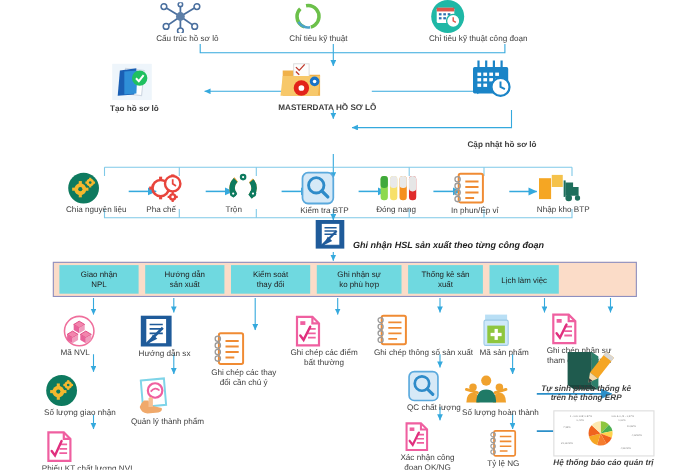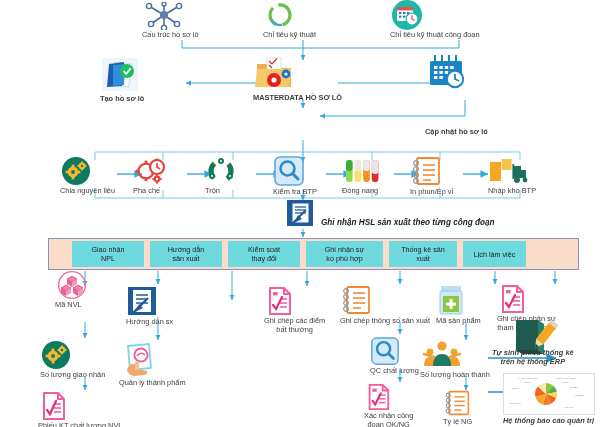--- a/index.html
+++ b/index.html
@@ -27,21 +27,21 @@
   .t85{font-size:8px;}
   .bold{font-weight:bold;}
   .ital{font-style:italic;font-weight:bold;}
   svg.arrowlayer{position:absolute;left:0;top:0;width:612px;height:427px;pointer-events:none;}
 
   
   #strip{
     position:absolute;left:48px;top:238px;width:531px;height:32px;
     background:#fbdcc8;border:1px solid #8d8fc0;
     display:flex;align-items:stretch;box-sizing:border-box;
-    padding:2px 20px;
+    padding:2px 2px;
   }
   .chip{
     background:#6fd9e0;
     margin:0 3px;
     display:flex;align-items:center;justify-content:center;
     text-align:center;font-size:7.2px;line-height:1.25;
     color:#222;white-space:pre-line;
   }
 
   
@@ -411,21 +411,21 @@
 sản xuất</div>
     <div class="chip" style="width:72px;">Kiểm soát
 thay đổi</div>
     <div class="chip" style="width:77px;">Ghi nhận sự
 ko phù hợp</div>
     <div class="chip" style="width:68px;">Thống kê sản
 xuất</div>
     <div class="chip" style="width:63px;">Lịch làm việc</div>
   </div>
 
-  <div class="node" style="left:55px;top:270px;width:60px;">
+  <div class="node" style="left:55px;top:286px;width:60px;">
     <div class="ico">
       <svg width="34" height="30" viewBox="0 0 34 30">
         <circle cx="17" cy="15" r="13.4" fill="none" stroke="#ef6f9c" stroke-width="1.4"></circle>
         <g fill="#f285ad" stroke="#e04f86" stroke-width=".9">
           <path d="M17,6 L22,9 L17,12 L12,9 z"></path>
           <path d="M11,15 L16,18 L11,21 L6,18 z"></path>
           <path d="M23,15 L28,18 L23,21 L18,18 z"></path>
         </g>
         <g fill="#e8629a">
           <path d="M12,9 L17,12 L17,17 L12,14 z"></path>
@@ -506,20 +506,41 @@
         <path d="M9,4 L30,2 L32,26 L11,28 z" fill="#fff" stroke="#7fd4e8" stroke-width="1.8"></path>
         <circle cx="22" cy="13" r="6.6" fill="none" stroke="#ef5fa0" stroke-width="2"></circle>
         <path d="M18,14 q4,-5 8,-1" stroke="#ef5fa0" stroke-width="1.6" fill="none"></path>
         <path d="M12,22 q-3,2 -4,6 q1,5 7,6 l10,-1 q4,-1 3,-4 l-8,-2 q-3,-1 -4,-5 z" fill="#f0a96b"></path>
         <path d="M16,20 q2,-2 4,0 l0,8 l-4,0 z" fill="#f5c193"></path>
       </svg>
     </div>
     <div class="lbl t8">Quản lý thành phẩm</div>
   </div>
 
+  <div class="node" style="left:192px;top:300px;width:90px;">
+    <div class="ico">
+      <svg width="32" height="34" viewBox="0 0 32 34">
+        <rect x="7" y="3" width="22" height="28" rx="1.6" fill="#fff" stroke="#f08b33" stroke-width="1.8"></rect>
+        <g stroke="#f08b33" stroke-width="1.6">
+          <line x1="13" y1="10" x2="25" y2="10"></line>
+            <line x1="13" y1="15" x2="25" y2="15"></line>
+          <line x1="13" y1="20" x2="25" y2="20"></line>
+            <line x1="13" y1="25" x2="21" y2="25"></line>
+        </g>
+        <g fill="none" stroke="#9a9a9a" stroke-width="1.2">
+          <circle cx="6" cy="8" r="2.4"></circle>
+            <circle cx="6" cy="14" r="2.4"></circle>
+          <circle cx="6" cy="20" r="2.4"></circle>
+            <circle cx="6" cy="26" r="2.4"></circle>
+        </g>
+      </svg>
+    </div>
+    <div class="lbl t8">Ghi chép các thay
+đổi cần chú ý</div>
+  </div>
 
   <div class="node" style="left:264px;top:286px;width:90px;">
     <div class="ico">
       <svg width="30" height="30" viewBox="0 0 30 30">
         <path d="M6,2 L20,2 L26,8 L26,28 L6,28 z" fill="#fff" stroke="#ef5fa0" stroke-width="2"></path>
         <path d="M20,2 L20,8 L26,8" fill="none" stroke="#ef5fa0" stroke-width="2"></path>
         <rect x="9" y="6" width="4.6" height="3.4" fill="#ef5fa0"></rect>
         <g stroke="#ef5fa0" stroke-width="1.6">
           <line x1="16" y1="13" x2="23" y2="13"></line>
             <line x1="16" y1="17" x2="23" y2="17"></line>

